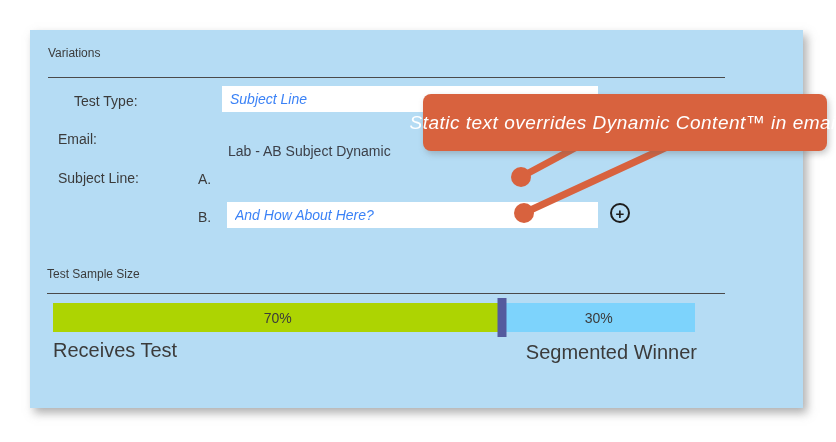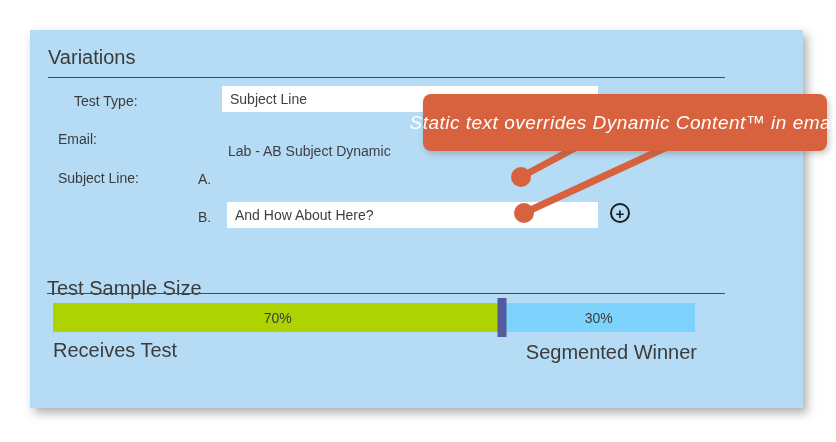--- a/index.html
+++ b/index.html
@@ -16,21 +16,21 @@
   .card {
     position: absolute;
     left: 30px; top: 30px;
     width: 773px; height: 378px;
     background: var(--card_bg, #b5dcf4);
     box-shadow: 4px 5px 9px rgba(110,110,110,0.55);
     z-index: 1;
   }
   .section-title {
     position: absolute;
-    font-size: 20px;
+    font-size: 12px;
     color: var(--text, #3b3b3b);
   }
   .rule {
     position: absolute;
     height: 0;
     border-top: 1px solid #4a4a4a;
   }
   .form-label {
     position: absolute;
     font-size: 14px;
@@ -38,21 +38,22 @@
   }
   .field {
     position: absolute;
     height: 26px;
     border: none;
     outline: none;
     background: var(--field_bg, #ffffff);
     padding: 0 8px;
     font-family: "Liberation Sans", "DejaVu Sans", sans-serif;
     font-size: 14px;
-    color: #404040;
+    color: #3b82f6;
+    font-style: italic;
   }
   .static-value {
     position: absolute;
     font-size: 14px;
     color: #3c4049;
   }
   .add-btn {
     position: absolute;
     left: 580px; top: 173px;
     width: 20px; height: 20px;
@@ -153,21 +154,21 @@
 
     <div class="form-label" style="left:168px; top:141px;">A.</div>
 
     <div class="form-label" style="left:168px; top:179px;">B.</div>
     <input class="field" style="left: 197px; top: 172px; width: 371px;" value="And How About Here?">
 
     <div class="add-btn">
       <span>+</span>
     </div>
 
-    <div class="section-title" style="left:17px; top:247px;">Test Sample Size</div>
+    <div class="section-title" style="left:17px; top:237px;">Test Sample Size</div>
     <div class="rule" style="left:17px; top:263px; width:678px;"></div>
 
     <div class="bar">
       <div class="bar-green" style="width: 70%;">
         <span>70%</span>
       </div>
       <div class="bar-white">
         <span>30%</span>
       </div>
       <div class="bar-handle" style="left: 70%;"></div>

